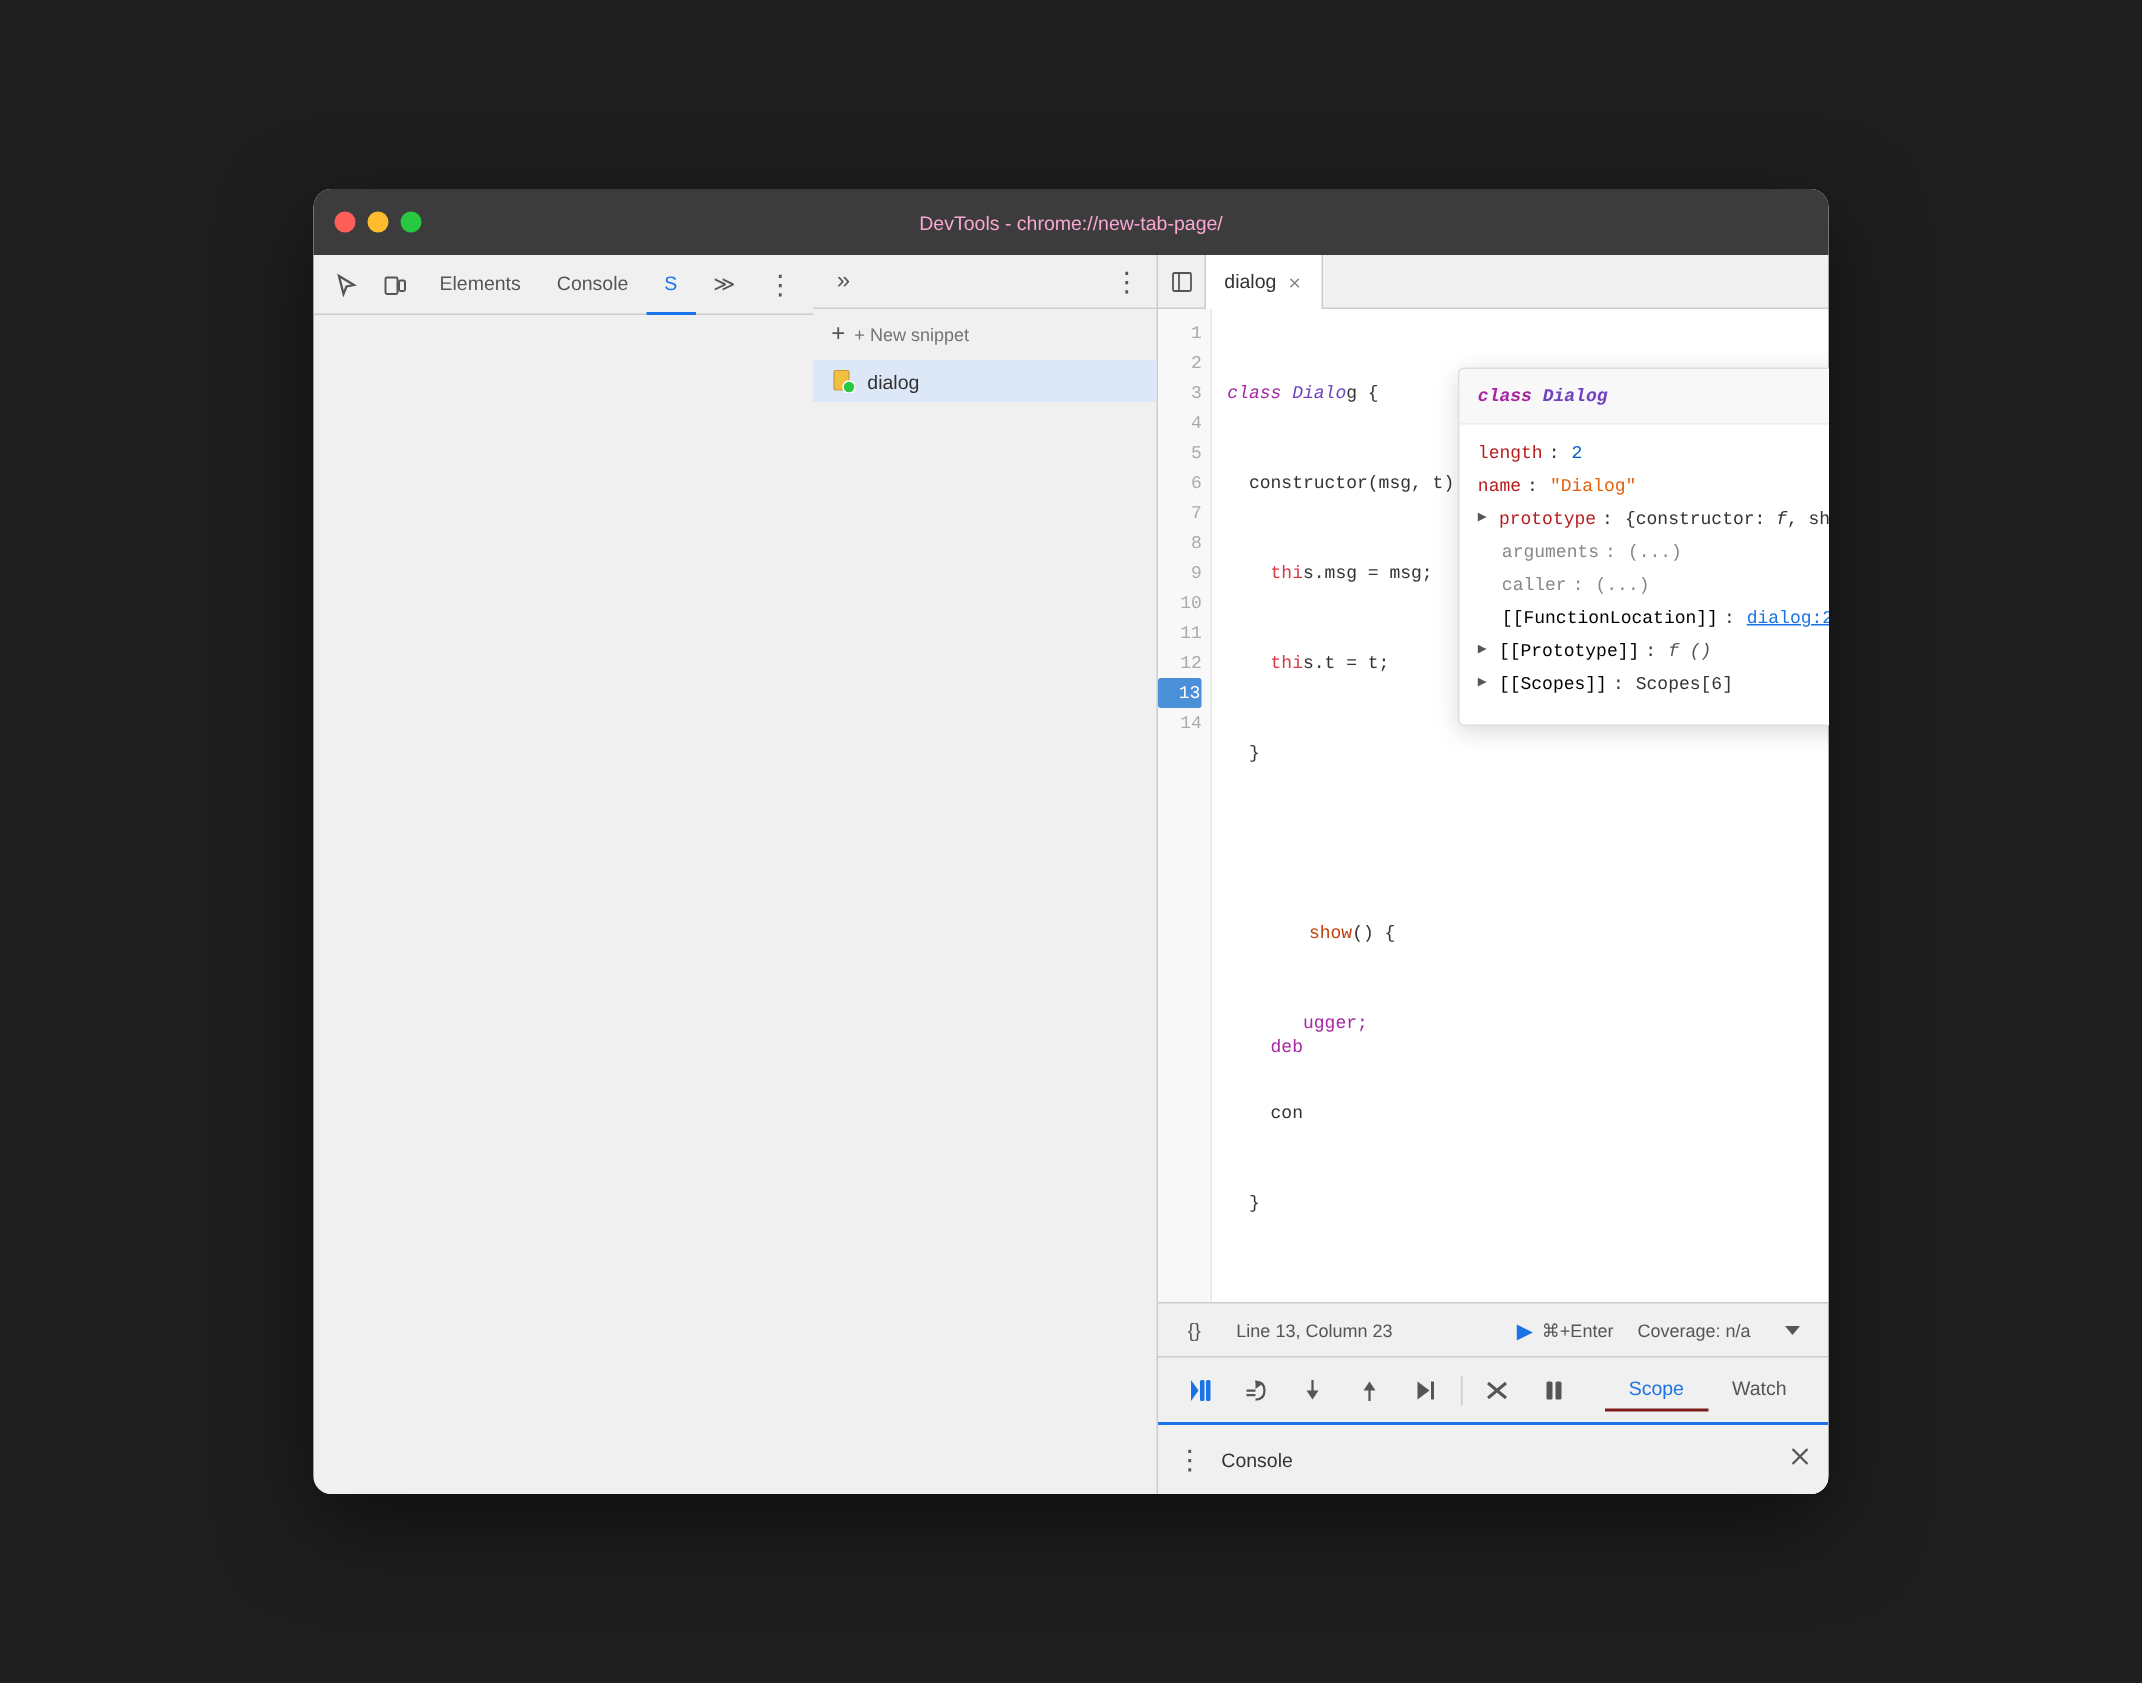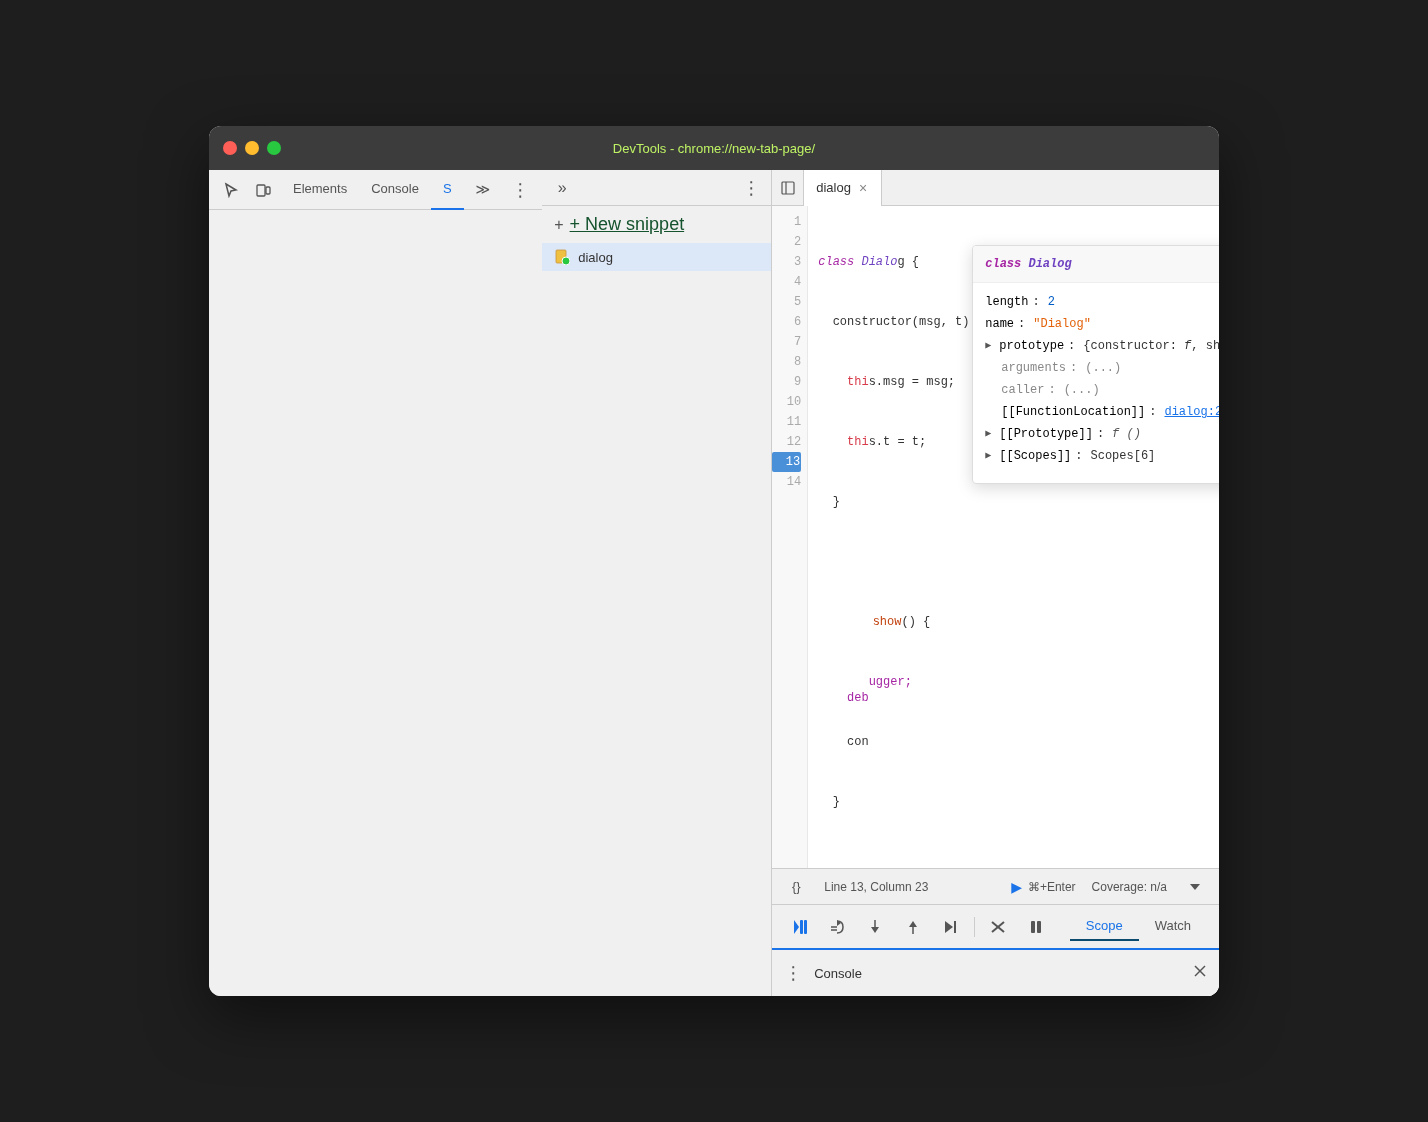--- a/index.html
+++ b/index.html
@@ -43,21 +43,21 @@
       height: 14px;
       border-radius: 50%;
     }
     .tl-close { background: #ff5f57; }
     .tl-minimize { background: #febc2e; }
     .tl-maximize { background: #28c840; }
     .title-bar-title {
       position: absolute;
       left: 50%;
       transform: translateX(-50%);
-      color: #bef264;
+      color: #f9a8d4;
       font-size: 13px;
     }
 
     
     .devtools {
       display: flex;
       flex-direction: row;
       flex: 1;
       background: #f0f0f0;
       overflow: hidden;
@@ -362,21 +362,21 @@
     }
     .debug-tab {
       padding: 6px 16px;
       font-size: 13px;
       color: #555;
       cursor: pointer;
       border-bottom: 2px solid transparent;
     }
     .debug-tab.active {
       color: #1a73e8;
-      border-bottom: 2px solid #0c4a6e;
+      border-bottom: 2px solid #7f1d1d;
     }
 
     
     .console-bar {
       height: 48px;
       background: #f0f0f0;
       border-top: 2px solid #1a73e8;
       display: flex;
       align-items: center;
       padding: 0 12px;
@@ -420,21 +420,21 @@
       padding: 8px 0;
     }
     .tooltip-row {
       display: flex;
       align-items: flex-start;
       padding: 2px 12px;
       gap: 4px;
       font-size: 12px;
       line-height: 18px;
     }
-    .tooltip-key { color: #000000; }
+    .tooltip-key { color: #b91c1c; }
     .tooltip-colon { color: #333; margin-right: 4px; }
     .tooltip-num { color: #005cc5; }
     .tooltip-str { color: #e36209; }
     .tooltip-link { color: #1a73e8; text-decoration: underline; cursor: pointer; }
     .tooltip-expand { color: #555; cursor: pointer; margin-right: 4px; font-size: 10px; }
     .tooltip-obj { color: #333; }
     .tooltip-fn { color: #555; font-style: italic; }
     .tooltip-caret {
       position: absolute;
       bottom: -8px;
@@ -485,21 +485,21 @@
 
     <div class="main-content">
 
       <div class="sidebar">
         <div class="sidebar-toolbar">
           <div class="sidebar-expand-btn">»</div>
           <div class="sidebar-dots">⋮</div>
         </div>
         <div class="new-snippet-btn">
           <span class="new-snippet-plus">+</span>
-          <span style="font-size:18px;color:#14532d;text-decoration:underline;">+ New snippet</span>
+          <span style="font-size:12px;color:#737373;">+ New snippet</span>
         </div>
         <div class="sidebar-item">
 
           <svg width="16" height="16" viewBox="0 0 16 16">
             <rect x="2" y="1" width="10" height="13" rx="1" fill="#f0c040" stroke="#c8963e" stroke-width="0.8"></rect>
             <circle cx="12" cy="12" r="4" fill="#28c840" stroke="#fff" stroke-width="1"></circle>
           </svg>
           <span>dialog</span>
         </div>
       </div>

